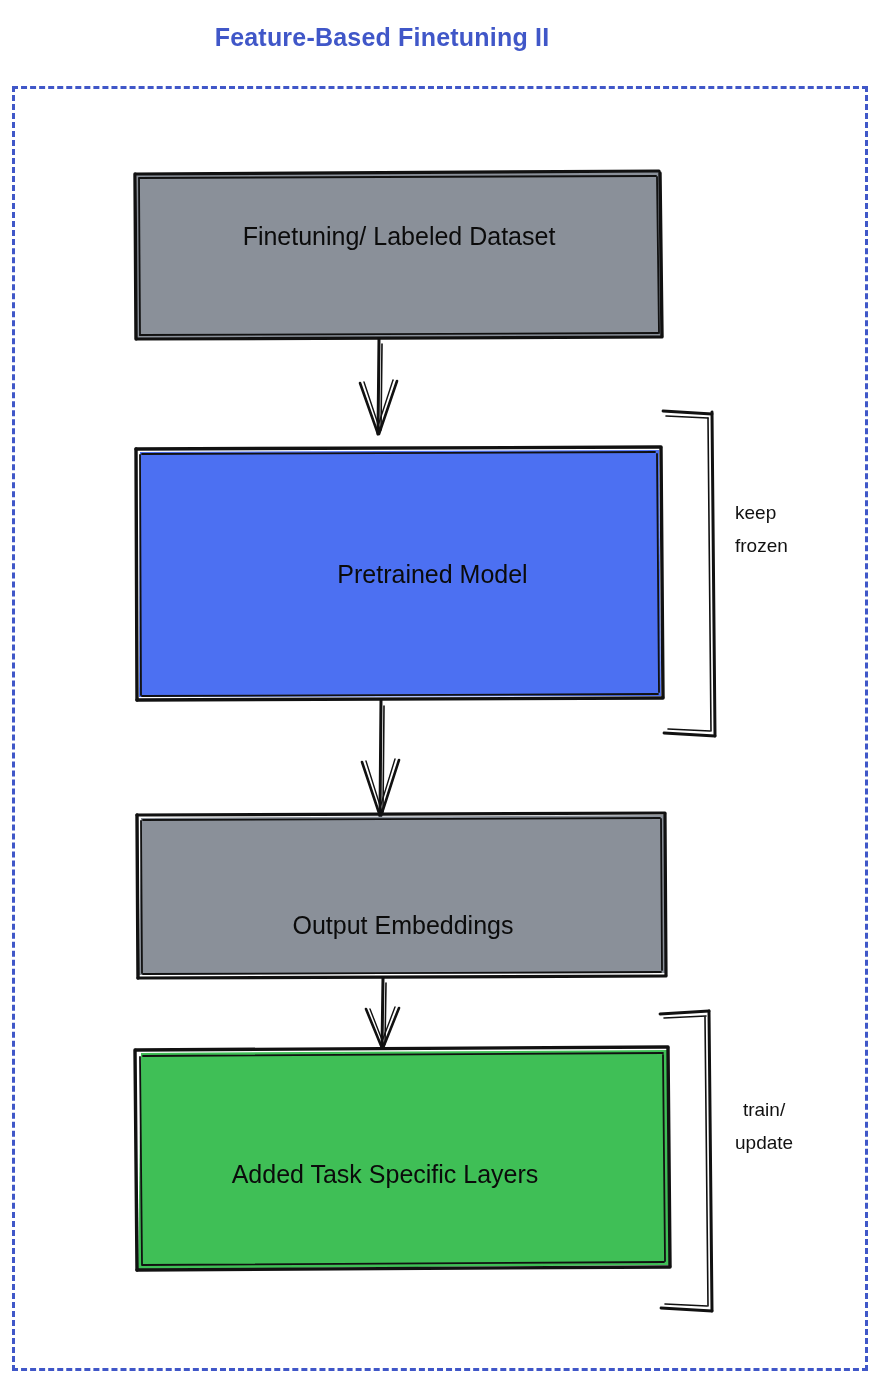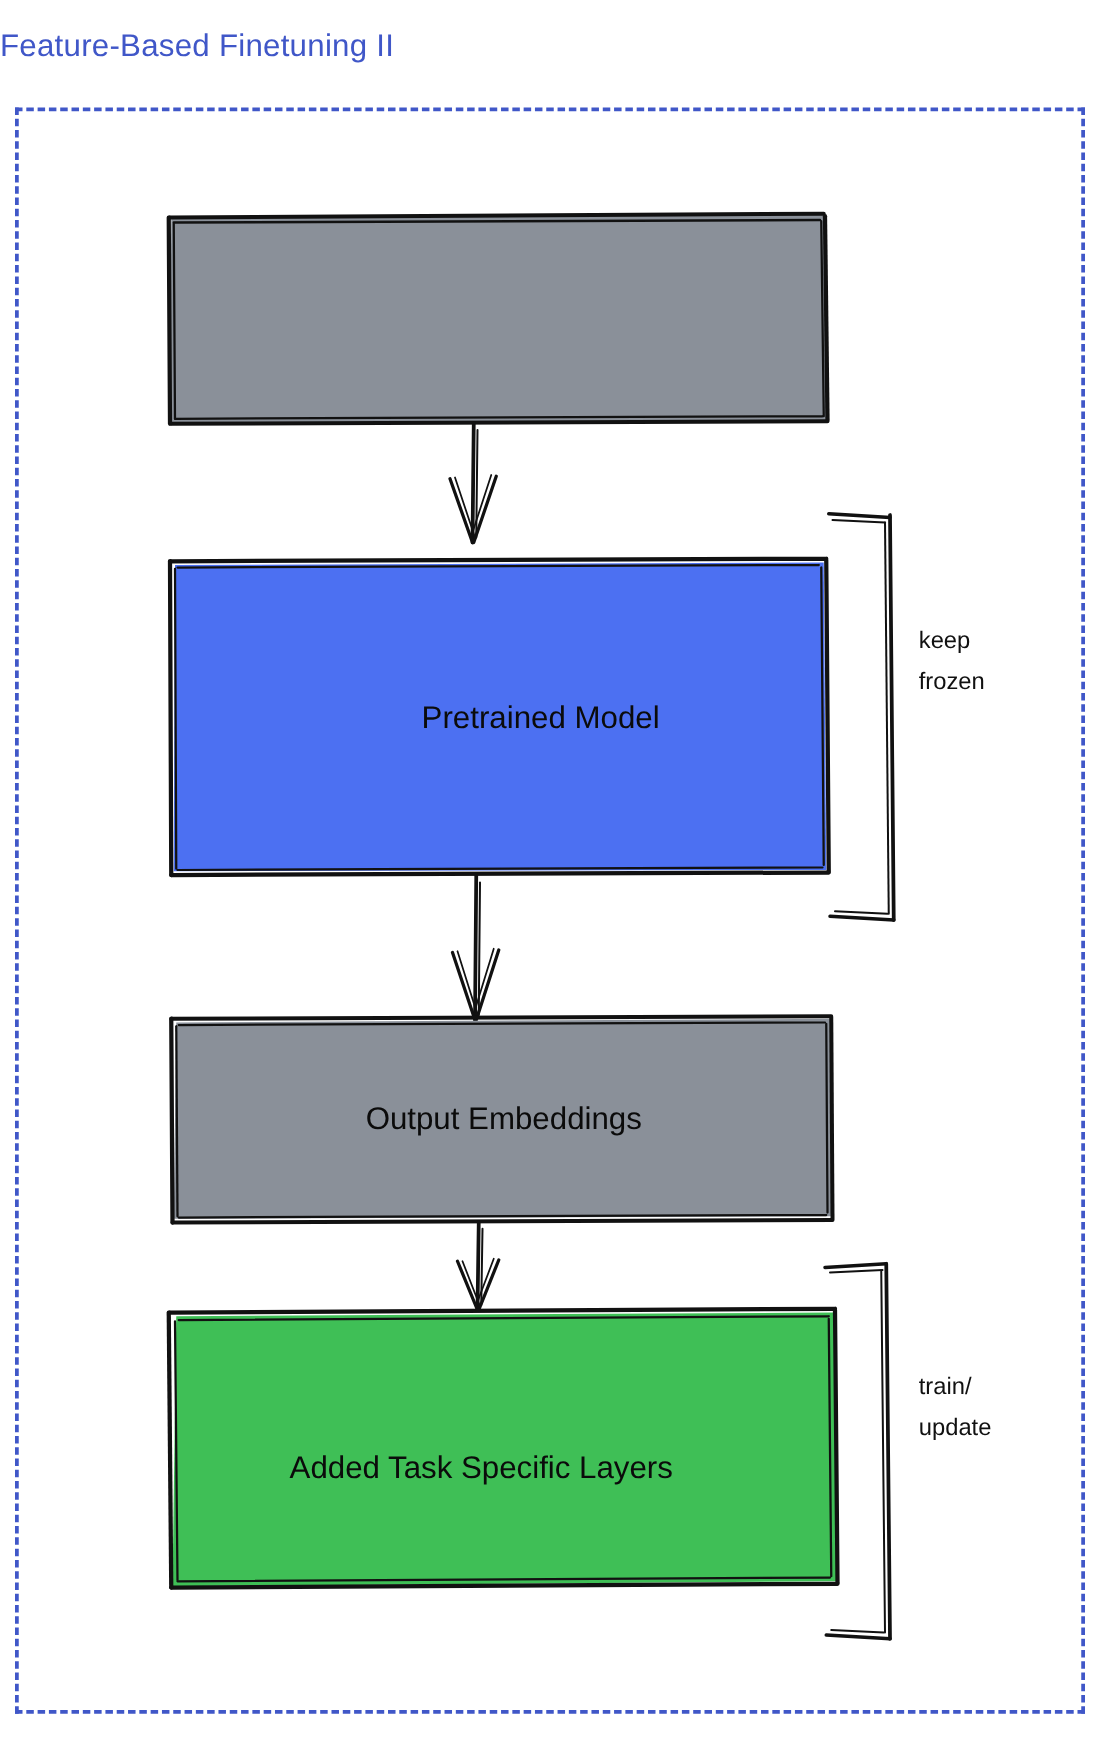--- a/index.html
+++ b/index.html
@@ -22,23 +22,23 @@
     width: 880px;
     height: 1393px;
   }
 
   
   #diagram-title {
     position: absolute;
     left: 0;
     top: 23px;
     width: 764px;
-    text-align: left;
+    text-align: center;
     font-size: 25px;
-    font-weight: 400;
+    font-weight: 700;
     color: #4057c8;
     letter-spacing: 0.2px;
     white-space: nowrap;
   }
 
   
   #outer-frame {
     position: absolute;
     left: 12px;
     top: 86px;
@@ -75,21 +75,21 @@
     position: absolute;
     color: #111111;
     font-size: 19px;
     line-height: 33px;
     font-weight: 400;
     white-space: pre-line;
     text-align: left;
   }
 
   #label-keep-frozen { left: 735px; top: 496px; }
-  #label-train-update { left: 735px; top: 1093px; }
+  #label-train-update { left: 735px; top: 1093px; text-align: center; }
 </style>
 </head>
 <body>
 
 <div id="diagram-root">
 
   <div id="diagram-title">Feature-Based Finetuning II</div>
 
   <div id="outer-frame"></div>
 
@@ -183,24 +183,25 @@
     <g>
       <path d="M660,1014 L709,1011" fill="none" stroke="#111" stroke-width="2.8" stroke-linecap="round"></path>
       <path d="M664,1018 L706,1016" fill="none" stroke="#111" stroke-width="1.6" stroke-linecap="round"></path>
       <path d="M709,1011 L712,1311" fill="none" stroke="#111" stroke-width="3" stroke-linecap="round"></path>
       <path d="M705,1017 L708,1306" fill="none" stroke="#111" stroke-width="1.6" stroke-linecap="round"></path>
       <path d="M712,1311 L661,1308" fill="none" stroke="#111" stroke-width="2.8" stroke-linecap="round"></path>
       <path d="M707,1306 L665,1304" fill="none" stroke="#111" stroke-width="1.6" stroke-linecap="round"></path>
     </g>
   </svg>
 
+  <div class="node-label" style="left:137px; top:222px; width:524px;">Finetuning/ Labeled Dataset</div>
 
   <div class="node-label" style="left:140px; top:560px; width:521px;margin-left:32px;">Pretrained Model</div>
 
-  <div class="node-label" style="left:141px; top:881px; width:524px;">Output Embeddings</div>
+  <div class="node-label" style="left:141px; top:911px; width:524px;">Output Embeddings</div>
 
   <div class="node-label" style="left:141px; top:1160px; width:488px;">Added Task Specific Layers</div>
 
   <div class="bracket-label" id="label-keep-frozen">keep
 frozen</div>
 
   <div class="bracket-label" id="label-train-update">train/
 update</div>
 
 </div>

